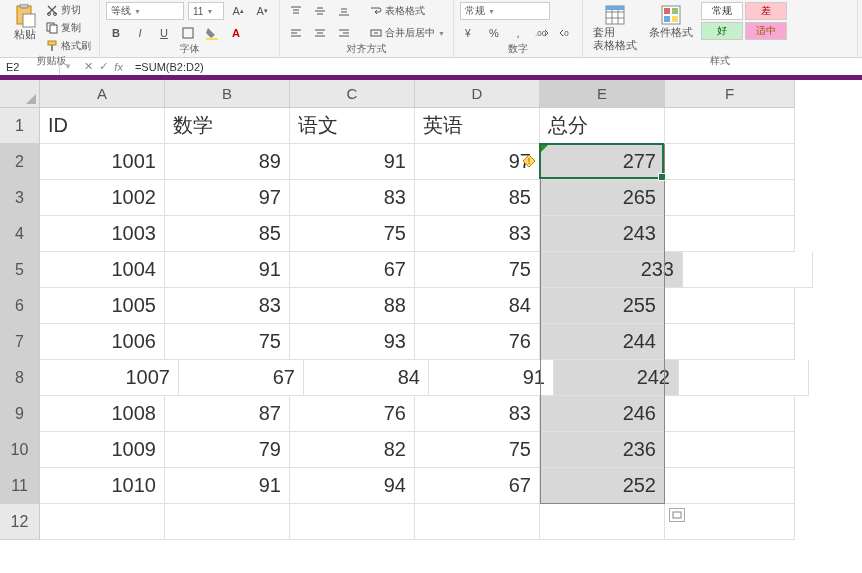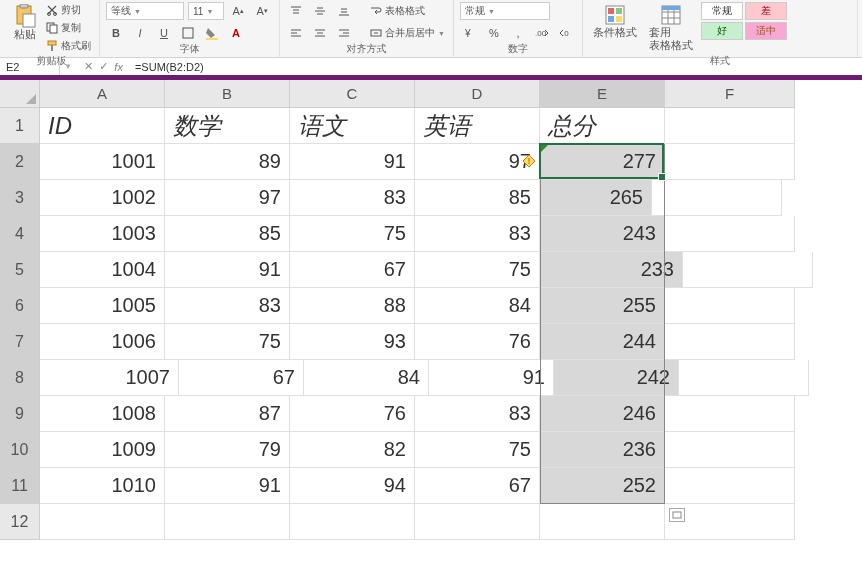--- a/index.html
+++ b/index.html
@@ -37,21 +37,21 @@
 .sel-all::after{ content:""; position:absolute; right:3px; bottom:3px; border-style:solid; border-width:0 0 10px 10px; border-color:transparent transparent #b0b0b0 transparent;}
 .col-headers{ position:absolute; left:40px; top:0; right:0; height:28px; display:flex;}
 .ch{ height:28px; background:#e8e8e8; border-right:1px solid #d0d0d0; border-bottom:1px solid #ccc; display:flex; align-items:center; justify-content:center; color:#555; font-size:15px;}
 .ch.active{ background:#d0d0d0;}
 .row-headers{ position:absolute; left:0; top:28px; width:40px;}
 .rh{ height:36px; background:#e8e8e8; border-right:1px solid #ccc; border-bottom:1px solid #d0d0d0; display:flex; align-items:center; justify-content:center; color:#555; font-size:16px;}
 .rh.active{ background:#d0d0d0;}
 .cells{ position:absolute; left:40px; top:28px; right:0; bottom:0;}
 .row{ display:flex; height:36px;}
 .cell{ border-right:1px solid #e0e0e0; border-bottom:1px solid #e0e0e0; display:flex; align-items:center; padding:0 8px; font-size:20px; color:#333; position:relative;}
-.cell.header{ font-size:24px; justify-content:flex-start;font-style:italic;}
+.cell.header{ font-size:20px; justify-content:flex-start;}
 .cell.num{ justify-content:flex-end;}
 .cell.sel{ background:#d8d8d8;}
 .active-cell{ position:absolute; border:2px solid #217346; pointer-events:none; z-index:5;}
 .active-cell::after{ content:""; position:absolute; right:-4px; bottom:-4px; width:6px; height:6px; background:#217346; border:1px solid #fff;}
 .sel-range{ position:absolute; border:1px solid #888; pointer-events:none; z-index:4;}
 .paste-tag{ position:absolute; width:16px; height:14px; background:#fff; border:1px solid #aaa; font-size:8px; display:flex; align-items:center; justify-content:center; z-index:6; pointer-events:none;}
 .err-tri{ position:absolute; left:1px; top:1px; width:0; height:0; border-style:solid; border-width:7px 7px 0 0; border-color:#2e8b2e transparent transparent transparent; z-index:3;}
 .err-diamond{ position:absolute; width:14px; height:14px; left:-18px; top:10px; z-index:6;}
 .err-diamond svg{ display:block;}
 </style>
@@ -232,38 +232,38 @@
       </div>
     </div>
     <div class="group-label">数字</div>
   </div>
 
   <div class="ribbon-group" style="flex:1;">
     <div class="group-body">
       <div class="rb-btn">
         <svg width="22" height="22">
             <rect x="2" y="2" width="18" height="18" fill="#fff" stroke="#888"></rect>
-            <rect x="4" y="4" width="6" height="6" fill="#e06666"></rect>
-            <rect x="12" y="4" width="6" height="6" fill="#93c47d"></rect>
-            <rect x="4" y="12" width="6" height="6" fill="#6fa8dc"></rect>
-            <rect x="12" y="12" width="6" height="6" fill="#ffd966"></rect>
-          </svg>
-        <span>条件格式</span>
-      </div>
-      <div class="rb-btn">
-        <svg width="22" height="22">
-            <rect x="2" y="2" width="18" height="18" fill="#fff" stroke="#888"></rect>
             <line x1="2" y1="8" x2="20" y2="8" stroke="#888"></line>
             <line x1="2" y1="14" x2="20" y2="14" stroke="#888"></line>
             <line x1="8" y1="2" x2="8" y2="20" stroke="#888"></line>
             <line x1="14" y1="2" x2="14" y2="20" stroke="#888"></line>
             <rect x="2" y="2" width="18" height="4" fill="#6fa8dc"></rect>
           </svg>
         <span style="white-space:pre">套用
 表格格式</span>
+      </div>
+      <div class="rb-btn">
+        <svg width="22" height="22">
+            <rect x="2" y="2" width="18" height="18" fill="#fff" stroke="#888"></rect>
+            <rect x="4" y="4" width="6" height="6" fill="#e06666"></rect>
+            <rect x="12" y="4" width="6" height="6" fill="#93c47d"></rect>
+            <rect x="4" y="12" width="6" height="6" fill="#6fa8dc"></rect>
+            <rect x="12" y="12" width="6" height="6" fill="#ffd966"></rect>
+          </svg>
+        <span>条件格式</span>
       </div>
       <div class="vstack" style="gap:2px;">
         <div class="hrow" style="gap:2px;">
           <div class="cell-style-box cs-normal">常规</div>
           <div class="cell-style-box cs-bad">差</div>
         </div>
         <div class="hrow" style="gap:2px;">
           <div class="cell-style-box cs-good">好</div>
           <div class="cell-style-box cs-neutral">适中</div>
         </div>
@@ -332,21 +332,21 @@
             </svg>
           </div></div>
         <div class="cell num sel" style="width: 125px;">277<div class="err-tri"></div></div>
         <div class="cell num" style="width: 130px;"></div>
       </div>
       <div class="row">
         <div class="cell num" style="width: 125px;">1002</div>
         <div class="cell num" style="width: 125px;">97</div>
         <div class="cell num" style="width: 125px;">83</div>
         <div class="cell num" style="width: 125px;">85</div>
-        <div class="cell num sel" style="width: 112px;">265</div>
+        <div class="cell num sel" style="width: 125px;">265</div>
         <div class="cell num" style="width: 130px;"></div>
       </div>
       <div class="row">
         <div class="cell num" style="width: 125px;">1003</div>
         <div class="cell num" style="width: 125px;">85</div>
         <div class="cell num" style="width: 125px;">75</div>
         <div class="cell num" style="width: 125px;">83</div>
         <div class="cell num sel" style="width: 125px;">243</div>
         <div class="cell num" style="width: 130px;"></div>
       </div>

